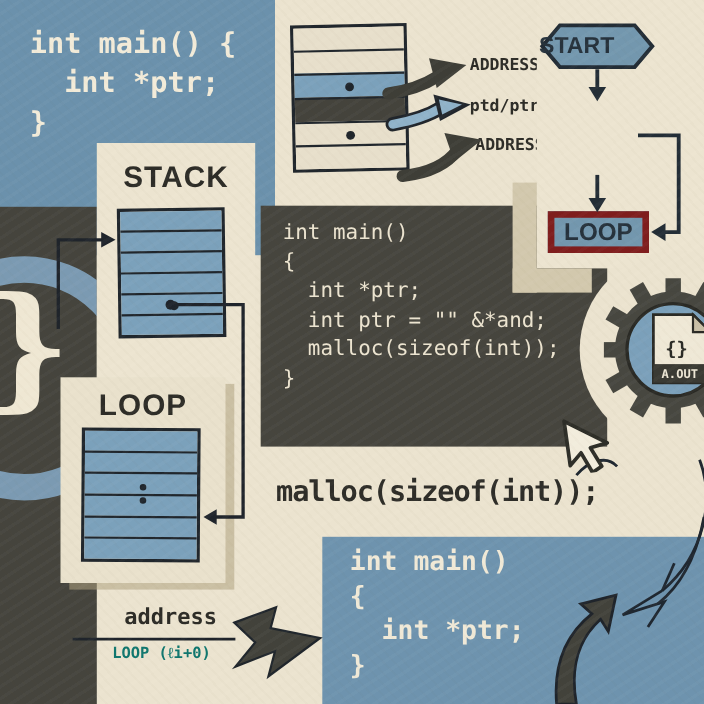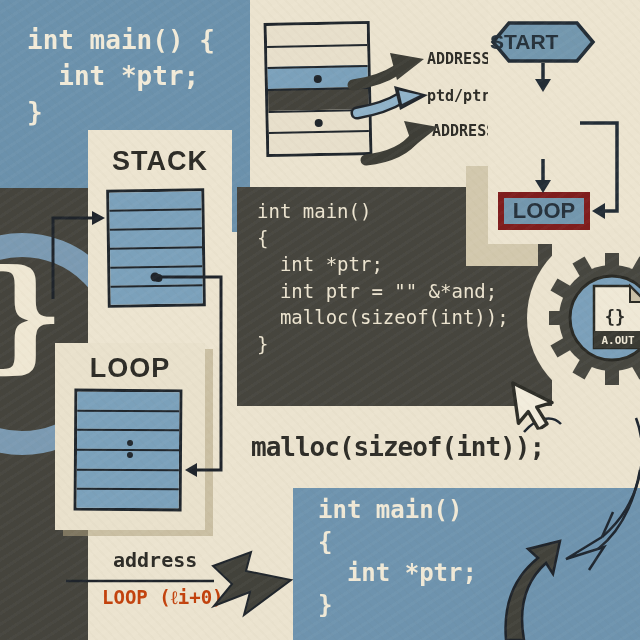--- a/index.html
+++ b/index.html
@@ -45,21 +45,21 @@
   .shape-wrap span{position:relative;}
   .loop-box{left:498px;top:192px;width:92px;height:38px;background:#7397ae;
     border:6px solid #7f1d1d;box-sizing:border-box;display:flex;align-items:center;justify-content:center;}
   
   .gear-circle{left:527px;top:228px;width:180px;height:180px;border-radius:50%;background:#ebe3cf;}
   
   .malloc-banner{left:251px;top:432px;font-size:26px;font-weight:bold;color:#2e2d28;letter-spacing:-1px;}
   .br-panel{left:293px;top:488px;width:347px;height:152px;background:#6e93ae;}
   .br-code{left:318px;top:495px;font-size:24px;line-height:31.5px;color:#f0e9d7;font-weight:bold;}
   .addr-label{left:113px;top:548px;font-size:20px;font-weight:bold;color:#2d2c27;}
-  .loop-label{left:102px;top:586px;font-size:19px;font-weight:bold;color:#c2410c;}
+  .loop-label{left:102px;top:586px;font-size:14px;font-weight:bold;color:#0f766e;}
   svg.overlay{position:absolute;left:0;top:0;width:640px;height:640px;pointer-events:none;}
 </style>
 </head>
 <body>
 
 <div class="canvas">
 
   <div class="abs tl-panel">
     <div class="abs tl-code">
       <div class="codeline">int main() {</div>

